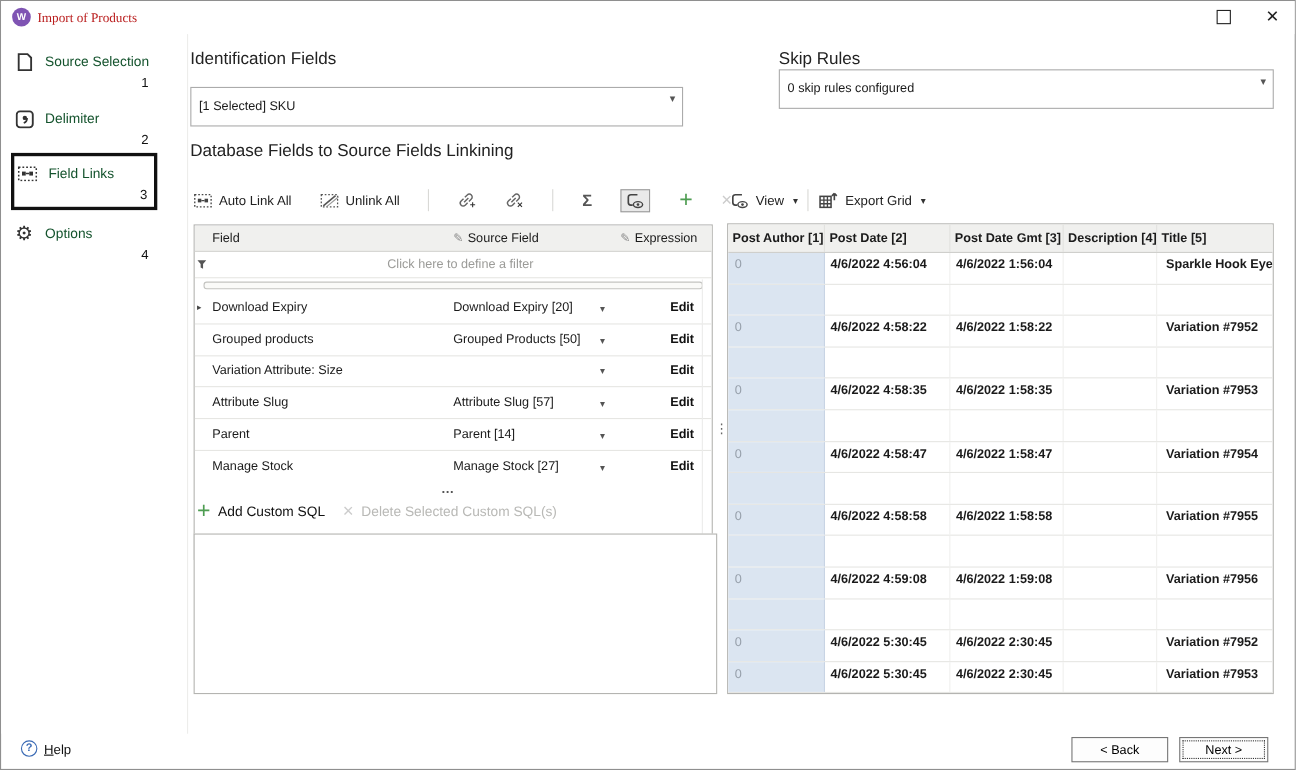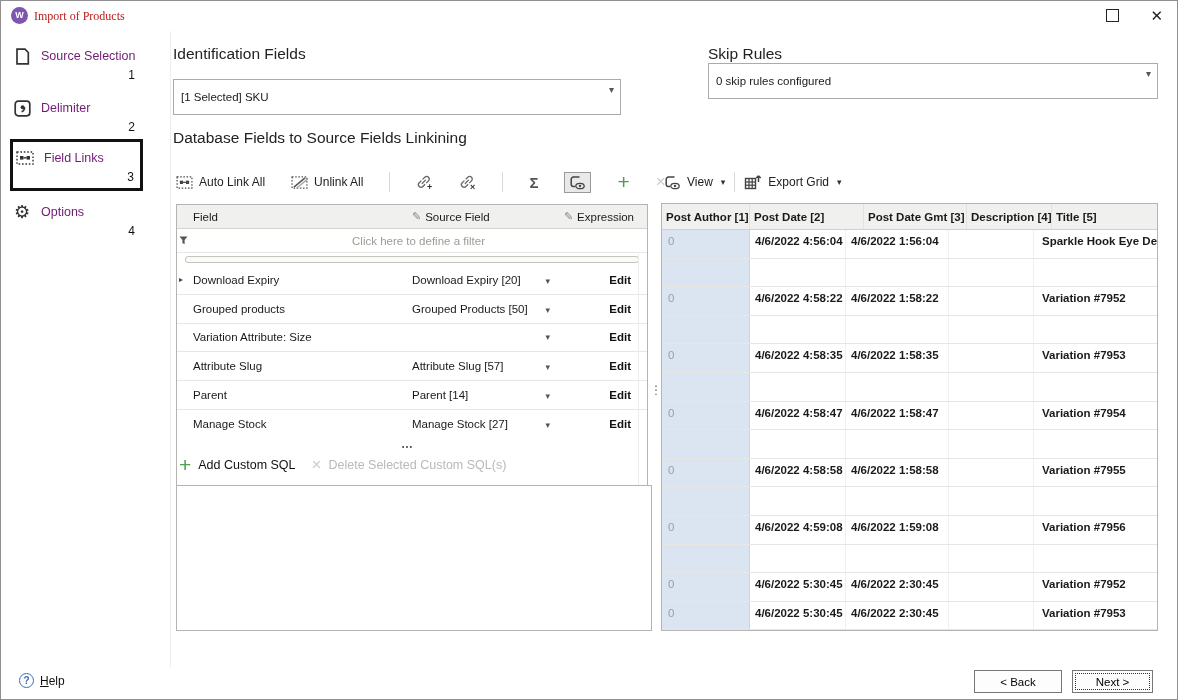--- a/index.html
+++ b/index.html
@@ -14,21 +14,21 @@
   .logo { position:absolute; left:10px; top:6px; width:17px; height:17px; border-radius:50%;
           background:#7f54b3; color:#fff; font-size:9px; font-weight:bold; text-align:center; line-height:17px; }
   .win-title { position:absolute; left:33px; top:8px; font-size:12px; color:#b91c1c;font-family:Liberation Serif, serif; }
   .btn-max { position:absolute; right:58px; top:8px; width:13px; height:13px; border:1.4px solid #222; background:#fff; cursor:default; }
   .btn-close { position:absolute; right:14px; top:5px; font-size:15px; color:#222; line-height:20px; cursor:default; }
   
   .sidebar { position:absolute; left:0; top:30px; width:170px; height:636px; border-right:1px solid #ededeb; background:#fff; }
   .side-item { position:absolute; left:12px; width:128px; }
   .si-row { display:flex; align-items:center; gap:10px; }
   .si-icon { width:18px; height:18px; display:flex; align-items:center; justify-content:center; flex:0 0 18px; }
-  .si-label { font-size:12.5px; color:#701a75; }
+  .si-label { font-size:12.5px; color:#14532d; }
   .si-num { text-align:right; font-size:12px; color:#111; padding-right:6px; margin-top:3px; }
   .side-item.active { left:9px; width:133px; border:3px solid #111; padding:7px 0 4px 3px; }
   .gear-glyph { font-size:18px; color:#333; line-height:18px; }
   
   .h15 { position:absolute; font-size:15.5px; font-weight:400; color:#222; }
   
   .dropdown { position:absolute; height:36px; border:1px solid #ababab; background:#fff;
               font-size:11.5px; display:flex; align-items:center; padding:0 20px 0 7px; }
   .dropdown .darr { position:absolute; right:6px; top:4px; color:#555; font-size:10px; }
   
@@ -72,21 +72,21 @@
   .vsplit { position:absolute; left:649px; top:386px; color:#666; font-size:12px; line-height:6px; }
   
   .pgrid { position:absolute; left:660px; top:202px; width:497px; height:428px;
            border:1px solid #b4b4b1; background:#fff; font-size:11.5px; overflow:hidden; }
   .ghead { display:flex; height:26px; background:#f0f0ee; border-bottom:1px solid #cfcfcc; align-items:center; color:#1a1a1a; }
   .ghead > div { padding-left:4px; border-right:1px solid #e2e2df; height:100%; display:flex; align-items:center; overflow:hidden; white-space:nowrap;font-weight:bold; }
   .gc1 { width:88px; } .gc2 { width:114px; } .gc3 { width:103px; } .gc4 { width:85px; } .gc5 { flex:1; border-right:none !important; }
   .gtr { display:flex; height:28.6px; border-bottom:1px solid #e6e6e3; }
   .gtr > div { overflow:hidden; white-space:nowrap; border-right:1px solid #f0f0ee; }
   .cell-author { width:88px; background:#dbe5f1; color:#97a0ab; padding:5px 0 0 6px; border-right:1px solid #c8d4e4 !important; }
-  .cell-date { width:96px; font-weight:bold; padding:5px 0 0 5px; }
+  .cell-date { width:114px; font-weight:bold; padding:5px 0 0 5px; }
   .cell-gmt { width:103px; font-weight:bold; padding:5px 0 0 5px; }
   .cell-desc { width:85px; }
   .cell-title { flex:1; font-weight:bold; padding:5px 0 0 8px; border-right:none !important; }
   
   .help { position:absolute; left:18px; top:672px; display:flex; align-items:center; gap:6px; font-size:12px; color:#111; }
   .help-q { width:15px; height:15px; border-radius:50%; border:1.5px solid #3b6bb5; color:#3b6bb5;
             font-size:10px; font-weight:bold; text-align:center; line-height:13px; }
   .btn { position:absolute; top:669px; height:23px; background:#fdfdfd; border:1px solid #767676;
          font-size:11.5px; font-family:"Liberation Sans", sans-serif; text-align:center; cursor:default; }
   .btn-back { left:973px; width:88px; }

